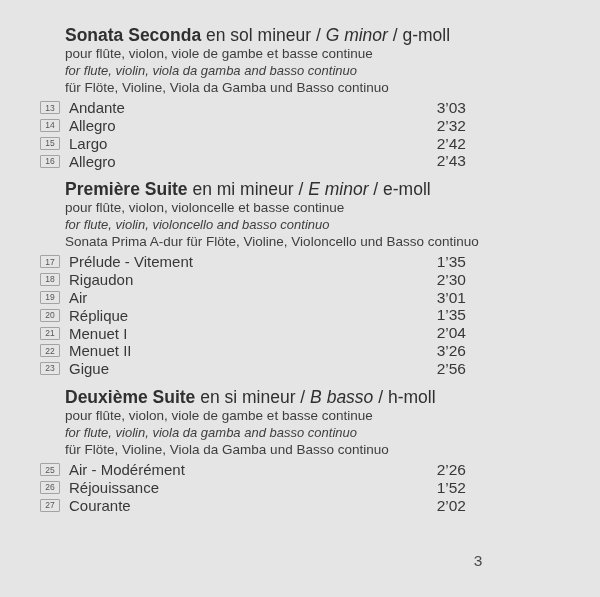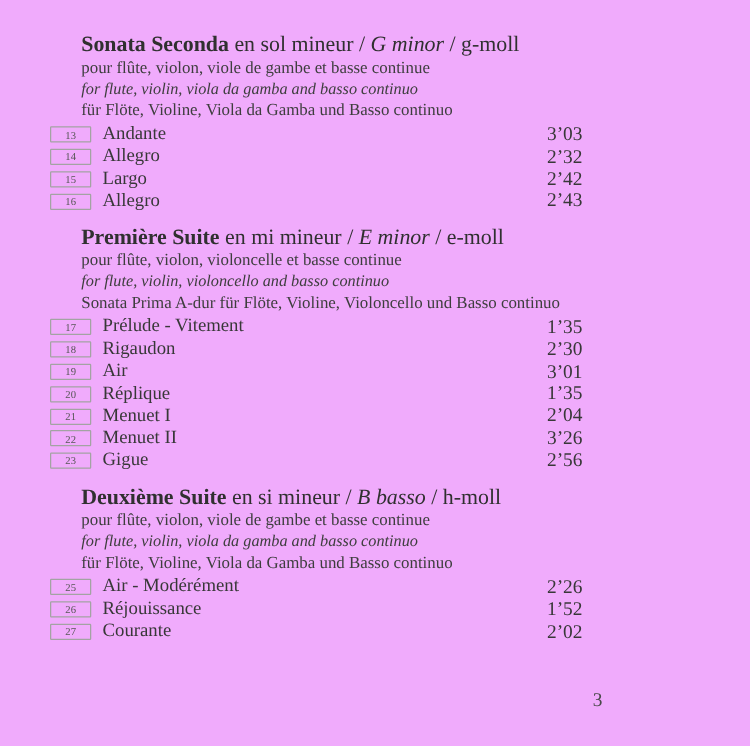--- a/index.html
+++ b/index.html
@@ -4,22 +4,22 @@
 <style>
   html, body {
     margin: 0;
     padding: 0;
     background: #ffffff;
   }
   .page {
     position: relative;
     width: 600px;
     height: 597px;
-    background: #f0abfc;
-    font-family: Liberation Serif, serif;
+    background: #e5e5e5;
+    font-family: Liberation Sans, sans-serif;
     color: #3a3a3a;
     overflow: hidden;
   }
   .section {
     position: absolute;
     left: 0;
     width: 466px;
   }
   .sec-header {
     margin-left: 65px;
@@ -51,21 +51,21 @@
   }
   .track {
     display: flex;
     align-items: center;
     height: 17.8px;
     font-size: 15px;
     color: #383838;
   }
   .numbox {
     box-sizing: border-box;
-    width: 33px;
+    width: 20px;
     height: 13px;
     margin-left: 40px;
     border: 1px solid #a3a3a3;
     border-radius: 1px;
     display: flex;
     align-items: center;
     justify-content: center;
     flex: 0 0 auto;
   }
   .num {

